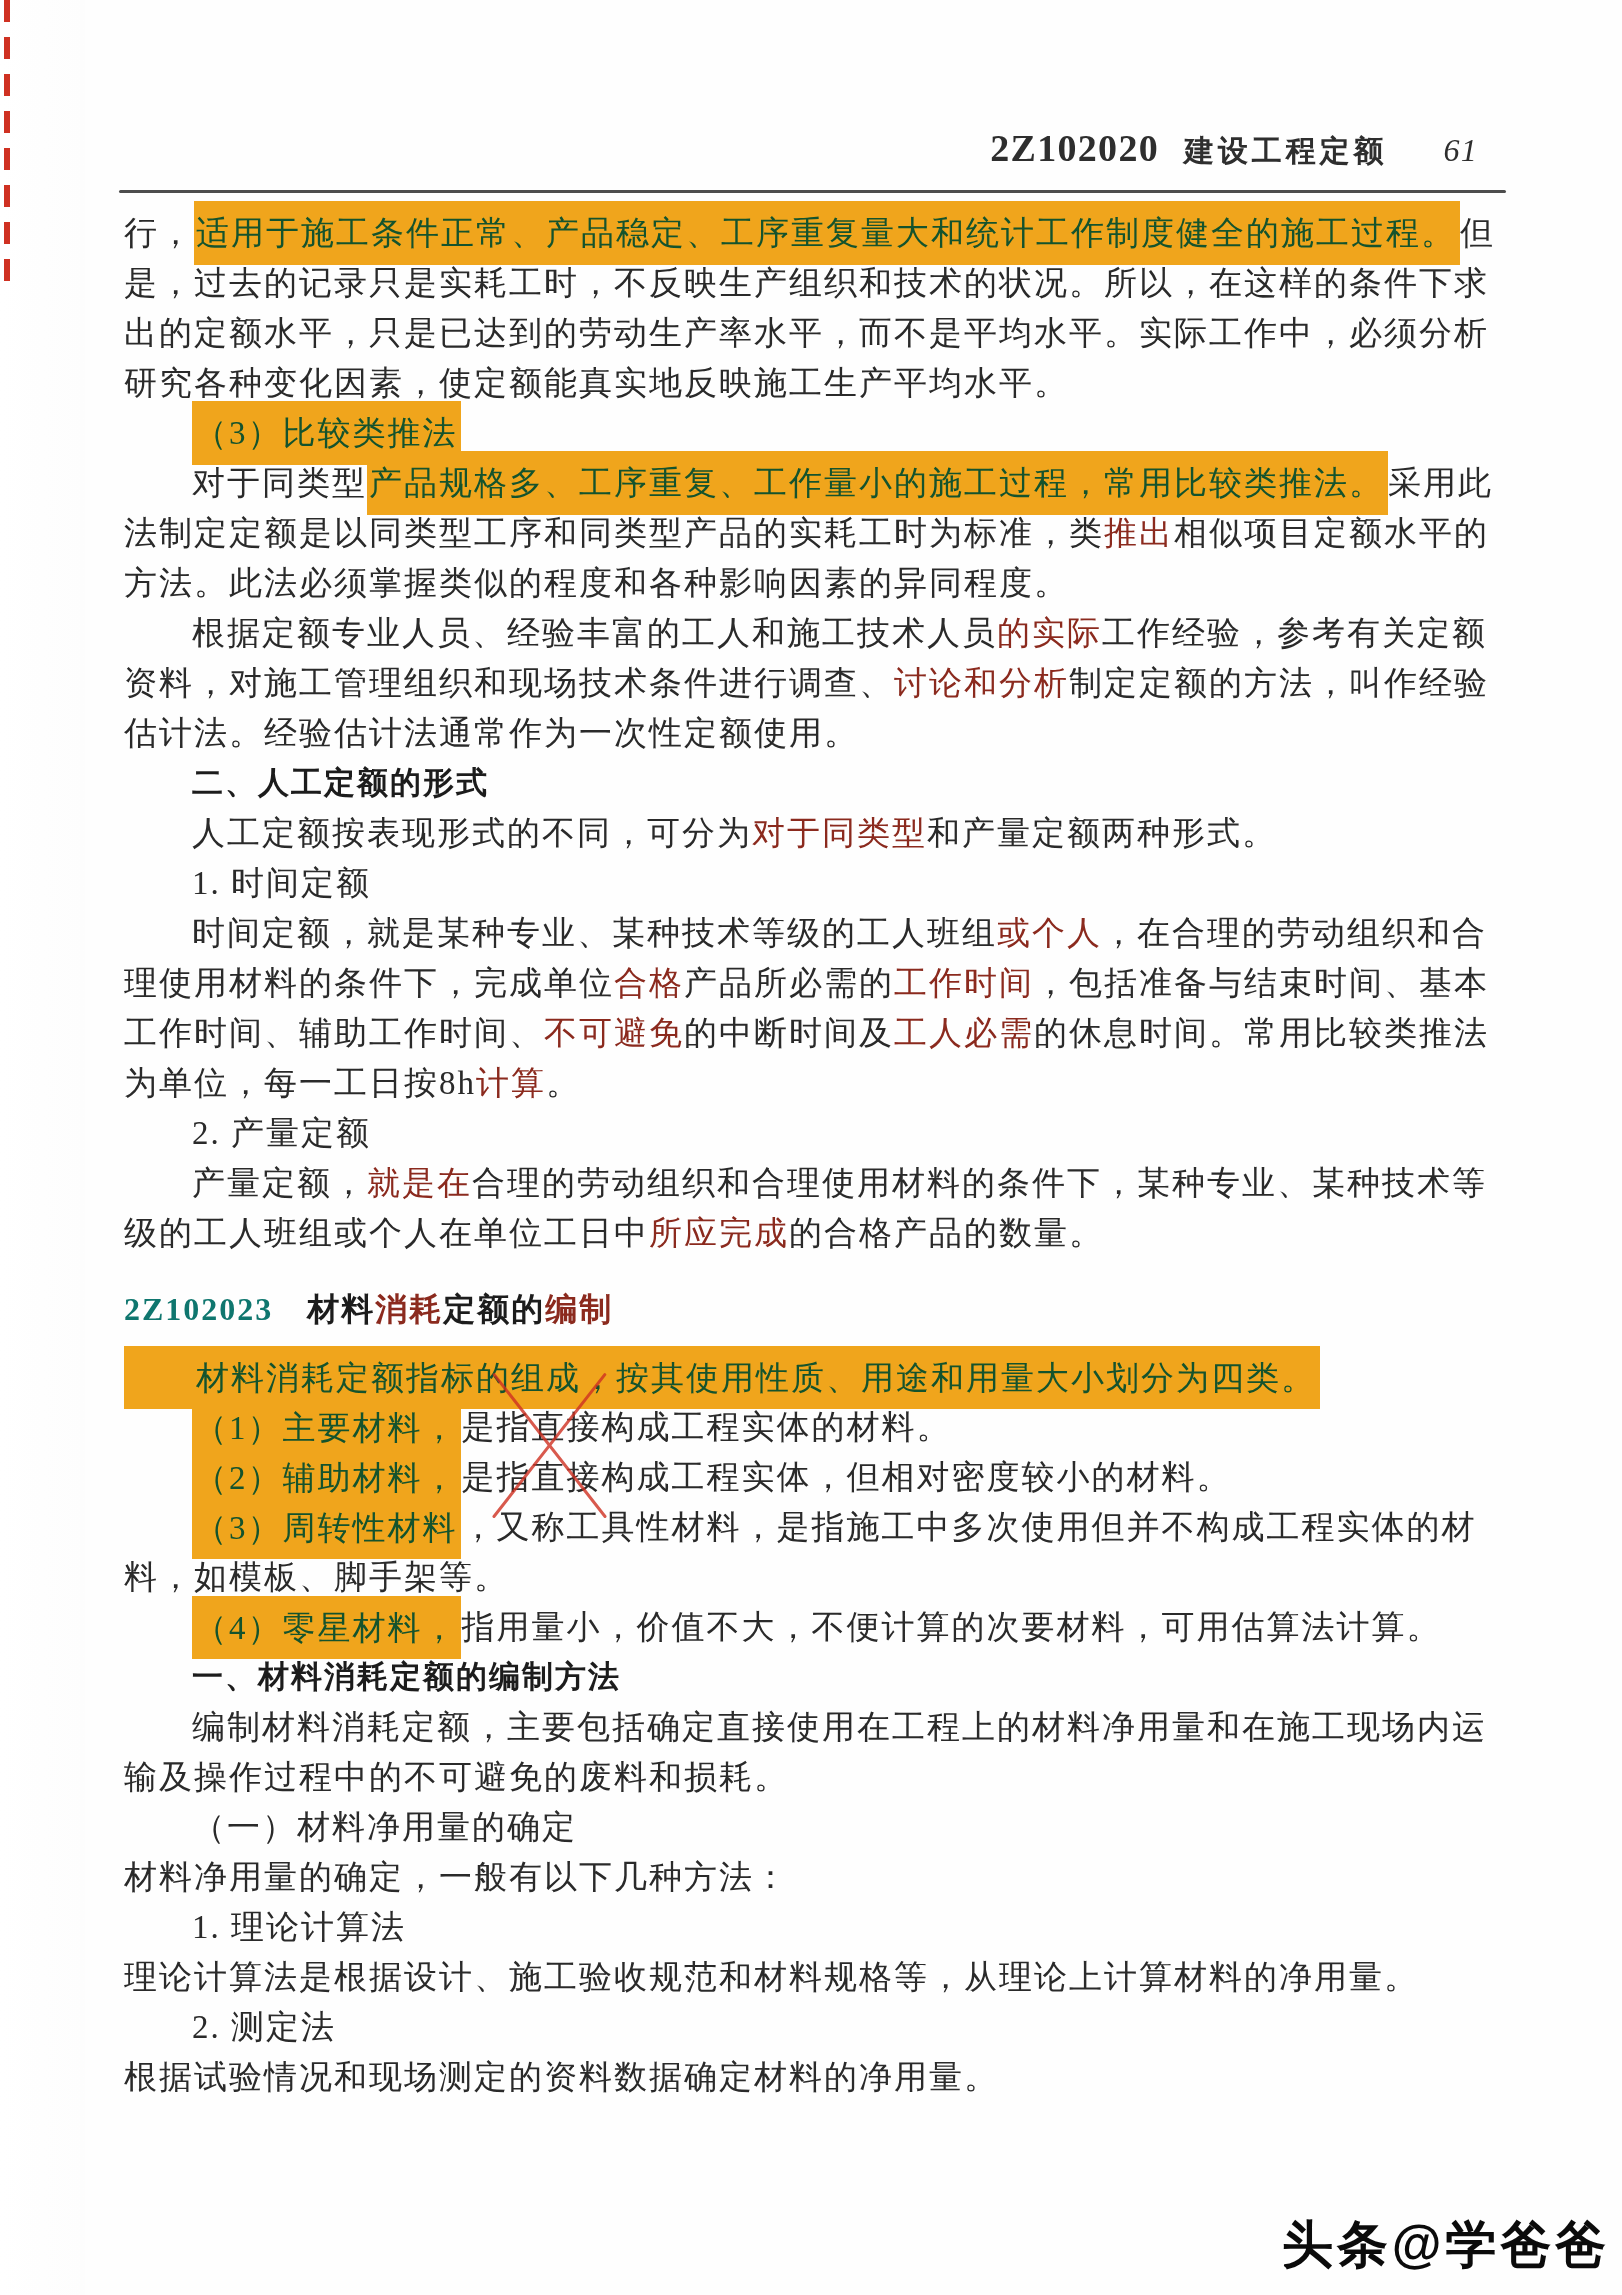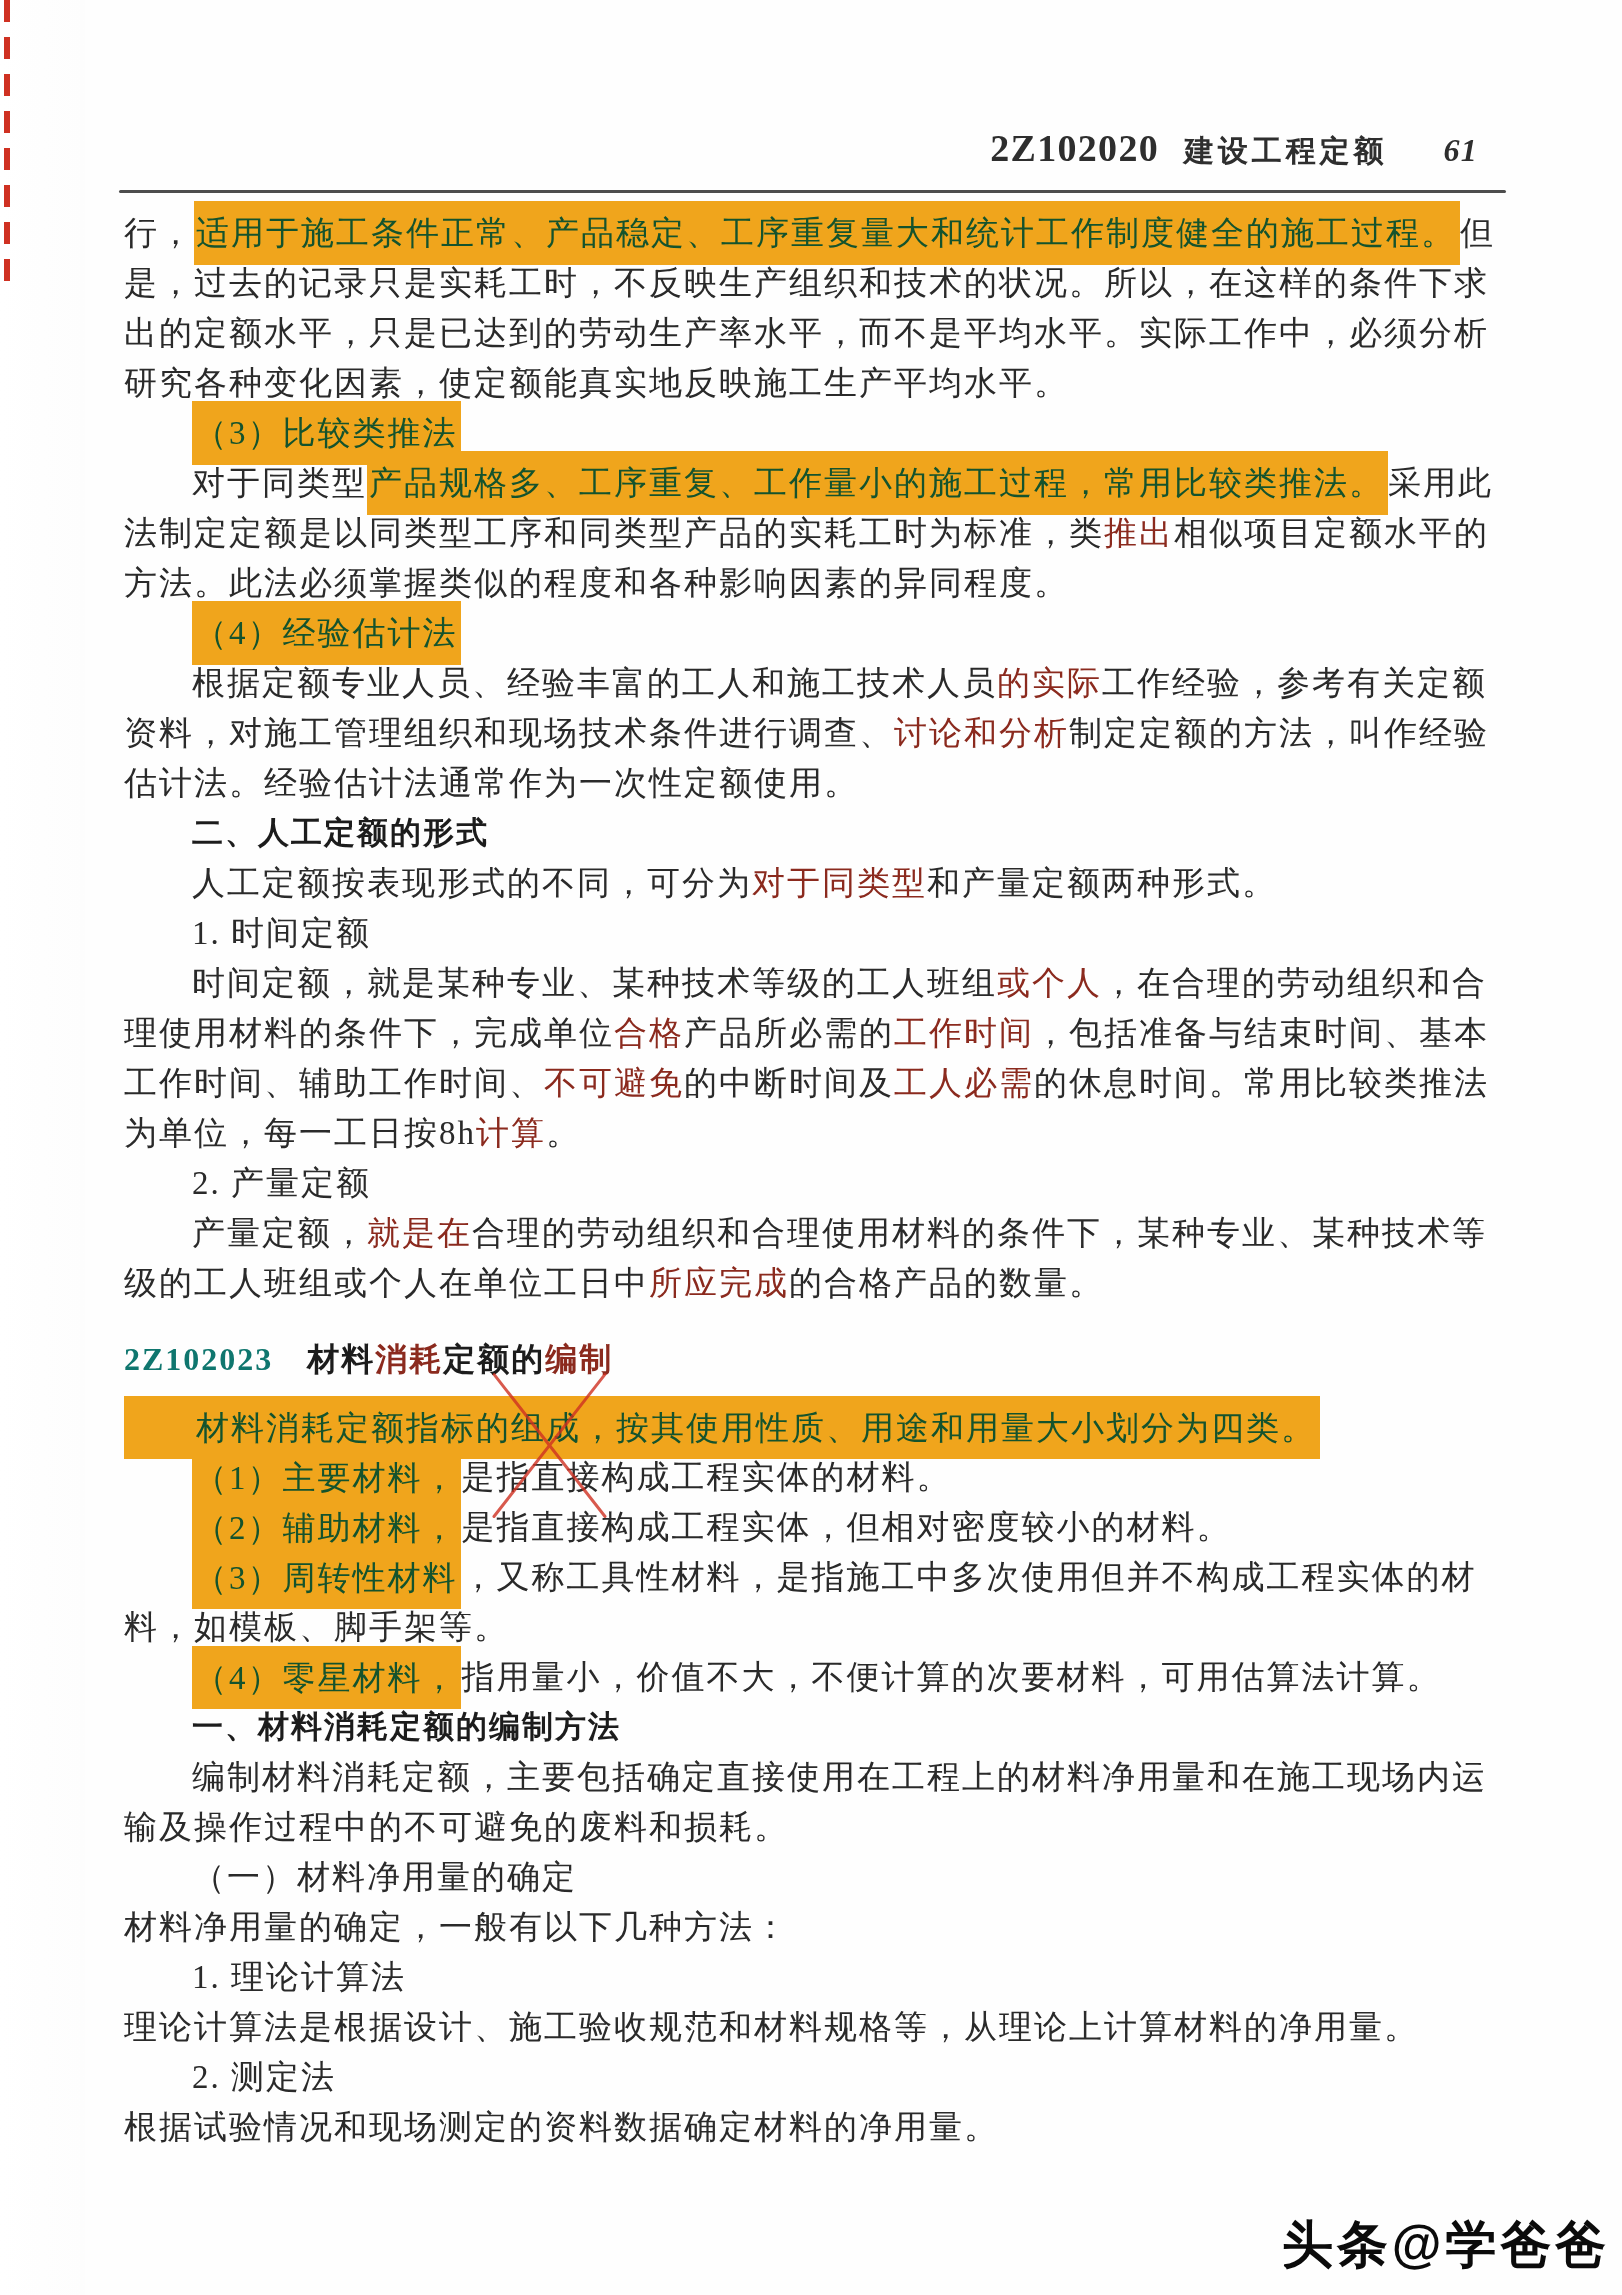--- a/index.html
+++ b/index.html
@@ -15,21 +15,21 @@
     content:"";position:absolute;left:0;top:0;width:85px;height:100%;
     background:linear-gradient(90deg,#ffffff 0%,#fdfdfd 100%);
   }
   .header{
     position:absolute;top:126px;left:0;width:1478px;
     text-align:right;white-space:nowrap;
     color:#2e2e2e;
   }
   .header .code{font-size:38px;font-weight:700;letter-spacing:1.3px;}
   .header .title{font-size:30px;font-weight:700;letter-spacing:3.9px;margin-left:25px;text-align:center;}
-  .header .pageno{font-size:32px;font-style:italic;font-weight:700;margin-left:56px;letter-spacing:1.3px;}
+  .header .pageno{font-size:32px;font-style:italic;font-weight:400;margin-left:56px;letter-spacing:1.3px;}
   .rule{
     position:absolute;top:190px;left:119px;width:1387px;height:3.3px;
     background:#4d4d4d;border-radius:2px;
   }
   .content{
     position:absolute;left:124px;top:208px;width:1380px;
   }
   .line{
     height:50px;line-height:50px;white-space:nowrap;
     font-size:33px;letter-spacing:2px;color:var(--ink,#2a2a2a);
@@ -77,21 +77,20 @@
 
   <div class="content" id="content">
       <div class="line"><span>行，</span><span class="hl">适用于施工条件正常、产品稳定、工序重复量大和统计工作制度健全的施工过程。</span><span>但</span></div>
       <div class="line"><span>是，过去的记录只是实耗工时，不反映生产组织和技术的状况。所以，在这样的条件下求</span></div>
       <div class="line"><span>出的定额水平，只是已达到的劳动生产率水平，而不是平均水平。实际工作中，必须分析</span></div>
       <div class="line"><span>研究各种变化因素，使定额能真实地反映施工生产平均水平。</span></div>
       <div class="line ind"><span class="hl">（3）比较类推法</span></div>
       <div class="line ind"><span>对于同类型</span><span class="hl">产品规格多、工序重复、工作量小的施工过程，常用比较类推法。</span><span>采用此</span></div>
       <div class="line"><span>法制定定额是以同类型工序和同类型产品的实耗工时为标准，类</span><span class="red">推出</span><span>相似项目定额水平的</span></div>
       <div class="line"><span>方法。此法必须掌握类似的程度和各种影响因素的异同程度。</span></div>
-      <div class="line ind"><span class="hl">（4）经验估计法</span></div>
       <div class="line ind"><span>根据定额专业人员、经验丰富的工人和施工技术人员</span><span class="red">的实际</span><span>工作经验，参考有关定额</span></div>
       <div class="line"><span>资料，对施工管理组织和现场技术条件进行调查、</span><span class="red">讨论和分析</span><span>制定定额的方法，叫作经验</span></div>
       <div class="line"><span>估计法。经验估计法通常作为一次性定额使用。</span></div>
       <div class="line ind subhead"><span class="bold">二、人工定额的形式</span></div>
       <div class="line ind"><span>人工定额按表现形式的不同，可分为</span><span class="red">对于同类型</span><span>和产量定额两种形式。</span></div>
       <div class="line ind"><span>1. 时间定额</span></div>
       <div class="line ind"><span>时间定额，就是某种专业、某种技术等级的工人班组</span><span class="red">或个人</span><span>，在合理的劳动组织和合</span></div>
       <div class="line"><span>理使用材料的条件下，完成单位</span><span class="red">合格</span><span>产品所必需的</span><span class="red">工作时间</span><span>，包括准备与结束时间、基本</span></div>
       <div class="line"><span>工作时间、辅助工作时间、</span><span class="red">不可避免</span><span>的中断时间及</span><span class="red">工人必需</span><span>的休息时间。常用比较类推法</span></div>
       <div class="line"><span>为单位，每一工日按8h</span><span class="red">计算</span><span>。</span></div>

